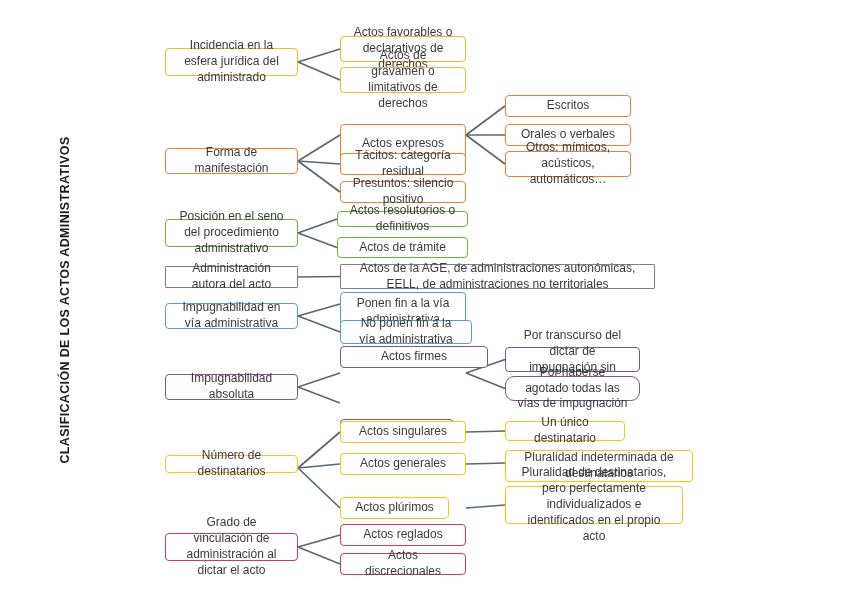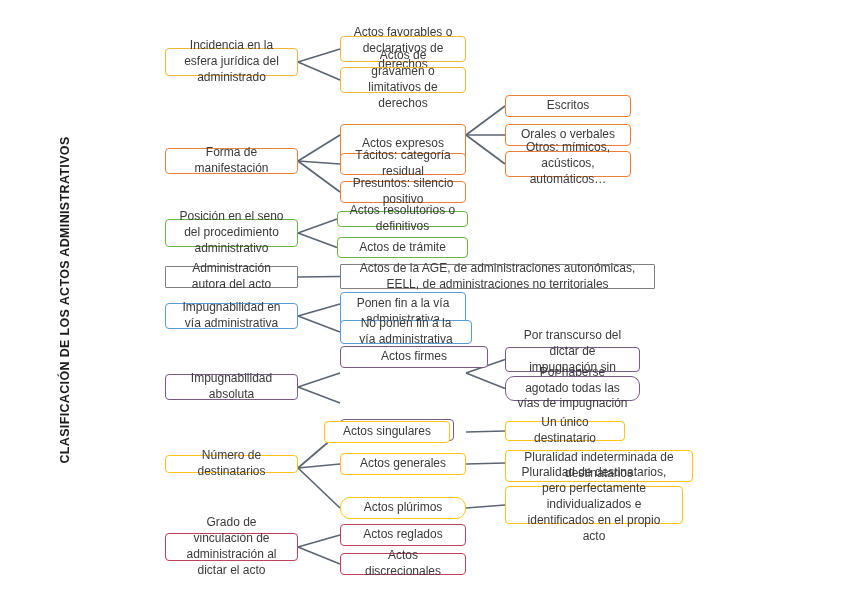--- a/index.html
+++ b/index.html
@@ -166,27 +166,27 @@
       </div>
       <div class="node" style="left: 505px; top: 347px; width: 135px; height: 25px; border-color: rgb(122, 90, 134); color: rgb(58, 58, 58);">
         <span class="label">Por transcurso del dictar de impugnación sin hacerlo</span>
       </div>
       <div class="node" style="left: 505px; top: 376px; width: 135px; height: 25px; border-color: rgb(122, 90, 134); color: rgb(58, 58, 58); border-radius: 9px;">
         <span class="label">Por haberse agotado todas las vías de impugnación</span>
       </div>
       <div class="node" style="left: 165px; top: 455px; width: 133px; height: 18px; border-color: rgb(252, 196, 25); color: rgb(58, 58, 58);">
         <span class="label">Número de destinatarios</span>
       </div>
-      <div class="node" style="left: 324px; top: 421px; width: 126px; height: 22px; border-color: rgb(252, 196, 25); color: rgb(58, 58, 58);">
+      <div class="node" style="left: 340px; top: 421px; width: 126px; height: 22px; border-color: rgb(252, 196, 25); color: rgb(58, 58, 58);">
         <span class="label">Actos singulares</span>
       </div>
       <div class="node" style="left: 340px; top: 453px; width: 126px; height: 22px; border-color: rgb(252, 196, 25); color: rgb(58, 58, 58);">
         <span class="label">Actos generales</span>
       </div>
-      <div class="node" style="left: 340px; top: 497px; width: 126px; height: 22px; border-color: rgb(252, 196, 25); color: rgb(58, 58, 58); border-radius: 10px;">
+      <div class="node" style="left: 340px; top: 497px; width: 109px; height: 22px; border-color: rgb(252, 196, 25); color: rgb(58, 58, 58);">
         <span class="label">Actos plúrimos</span>
       </div>
       <div class="node" style="left: 505px; top: 421px; width: 120px; height: 20px; border-color: rgb(252, 196, 25); color: rgb(58, 58, 58);">
         <span class="label">Un único destinatario</span>
       </div>
       <div class="node" style="left: 505px; top: 450px; width: 188px; height: 32px; border-color: rgb(252, 196, 25); color: rgb(58, 58, 58);">
         <span class="label">Pluralidad indeterminada de destinatarios</span>
       </div>
       <div class="node" style="left: 505px; top: 486px; width: 178px; height: 38px; border-color: rgb(252, 196, 25); color: rgb(58, 58, 58);">
         <span class="label">Pluralidad de destinatarios, pero perfectamente individualizados e identificados en el propio acto</span>

